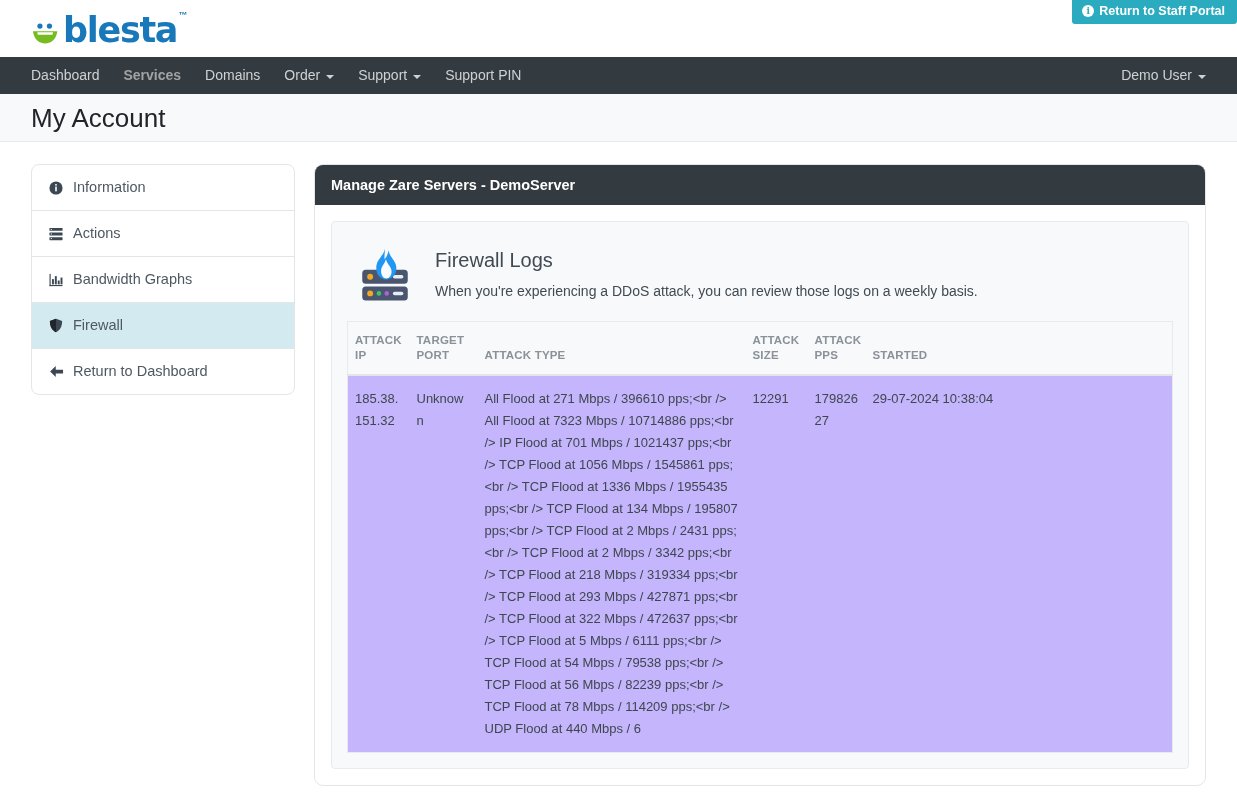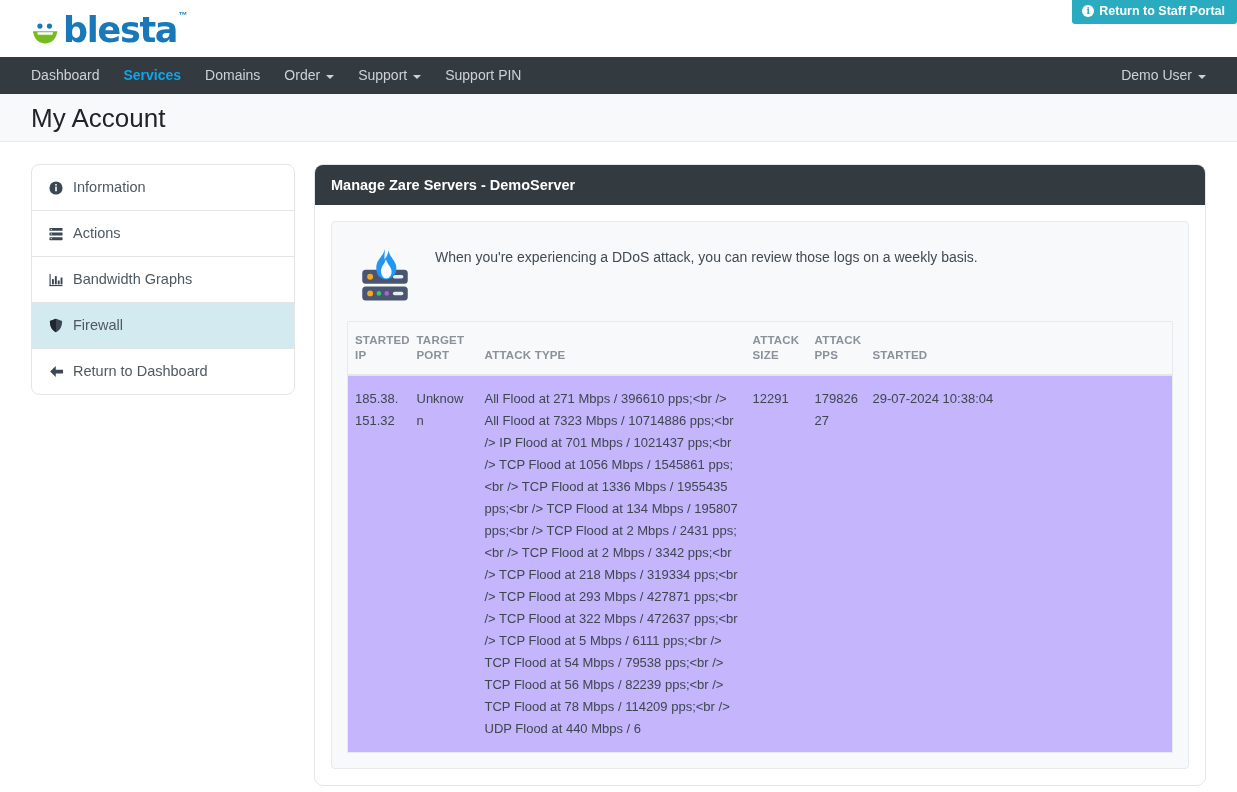--- a/index.html
+++ b/index.html
@@ -89,21 +89,21 @@
     font-size: 14px;
     padding: 0 12px;
     cursor: pointer;
     white-space: nowrap;
     display: flex;
     align-items: center;
     gap: 4px;
     line-height: 37px;
   }
   .nav-item:first-child { padding-left: 0; }
-  .nav-item.active { color: #0ea5e9; font-weight: bold; }
+  .nav-item.active { color: #a3a3a3; font-weight: bold; }
   .caret {
     display: inline-block;
     width: 0; height: 0;
     border-left: 4px solid transparent;
     border-right: 4px solid transparent;
     border-top: 4px solid currentColor;
     margin-left: 2px;
     margin-top: 2px;
   }
   .nav-right {
@@ -380,36 +380,37 @@
             <circle cx="15" cy="34" r="3.4" fill="#f5a623"></circle>
             <circle cx="15" cy="53" r="3.4" fill="#f5a623"></circle>
             <circle cx="25" cy="53" r="2.6" fill="#3ec46d"></circle>
             <circle cx="34" cy="53" r="2.6" fill="#b05fd8"></circle>
             <rect x="41" y="32" width="12" height="4" rx="2" fill="#e8edf5"></rect>
             <rect x="41" y="51" width="12" height="4" rx="2" fill="#e8edf5"></rect>
             <path d="M32 2 C30 11 22 14 22 24 C22 32 27 37 33 37 C40 37 45 32 45 24 C45 16 38 13 36 4 C35 10 33 12 31.5 14 C31 10 32 6 32 2 Z" fill="#2196f3"></path>
             <path d="M33 14 C31.5 20 27.5 22 27.5 27.5 C27.5 32.5 30 36 33.5 36 C37 36 39.5 32.5 39.5 28 C39.5 22.5 35 21 33 14 Z" fill="#fafcff"></path>
           </svg>
           <div>
+            <h2 class="fw-title">Firewall Logs</h2>
             <p class="fw-desc">When you're experiencing a DDoS attack, you can review those logs on a weekly basis.</p>
           </div>
         </div>
 
         <table class="fw-table">
           <colgroup>
             <col class="col-ip">
               <col class="col-port">
               <col class="col-type">
             <col class="col-size">
               <col class="col-pps">
               <col class="col-start">
           </colgroup>
           <thead>
             <tr id="thead-row">
-                <th>STARTED IP</th>
+                <th>ATTACK IP</th>
                 <th>TARGET PORT</th>
                 <th>ATTACK TYPE</th>
                 <th>ATTACK SIZE</th>
                 <th>ATTACK PPS</th>
                 <th>STARTED</th>
               </tr>
           </thead>
           <tbody id="tbody">
               <tr>
                 <td>185.38.151.32</td>

